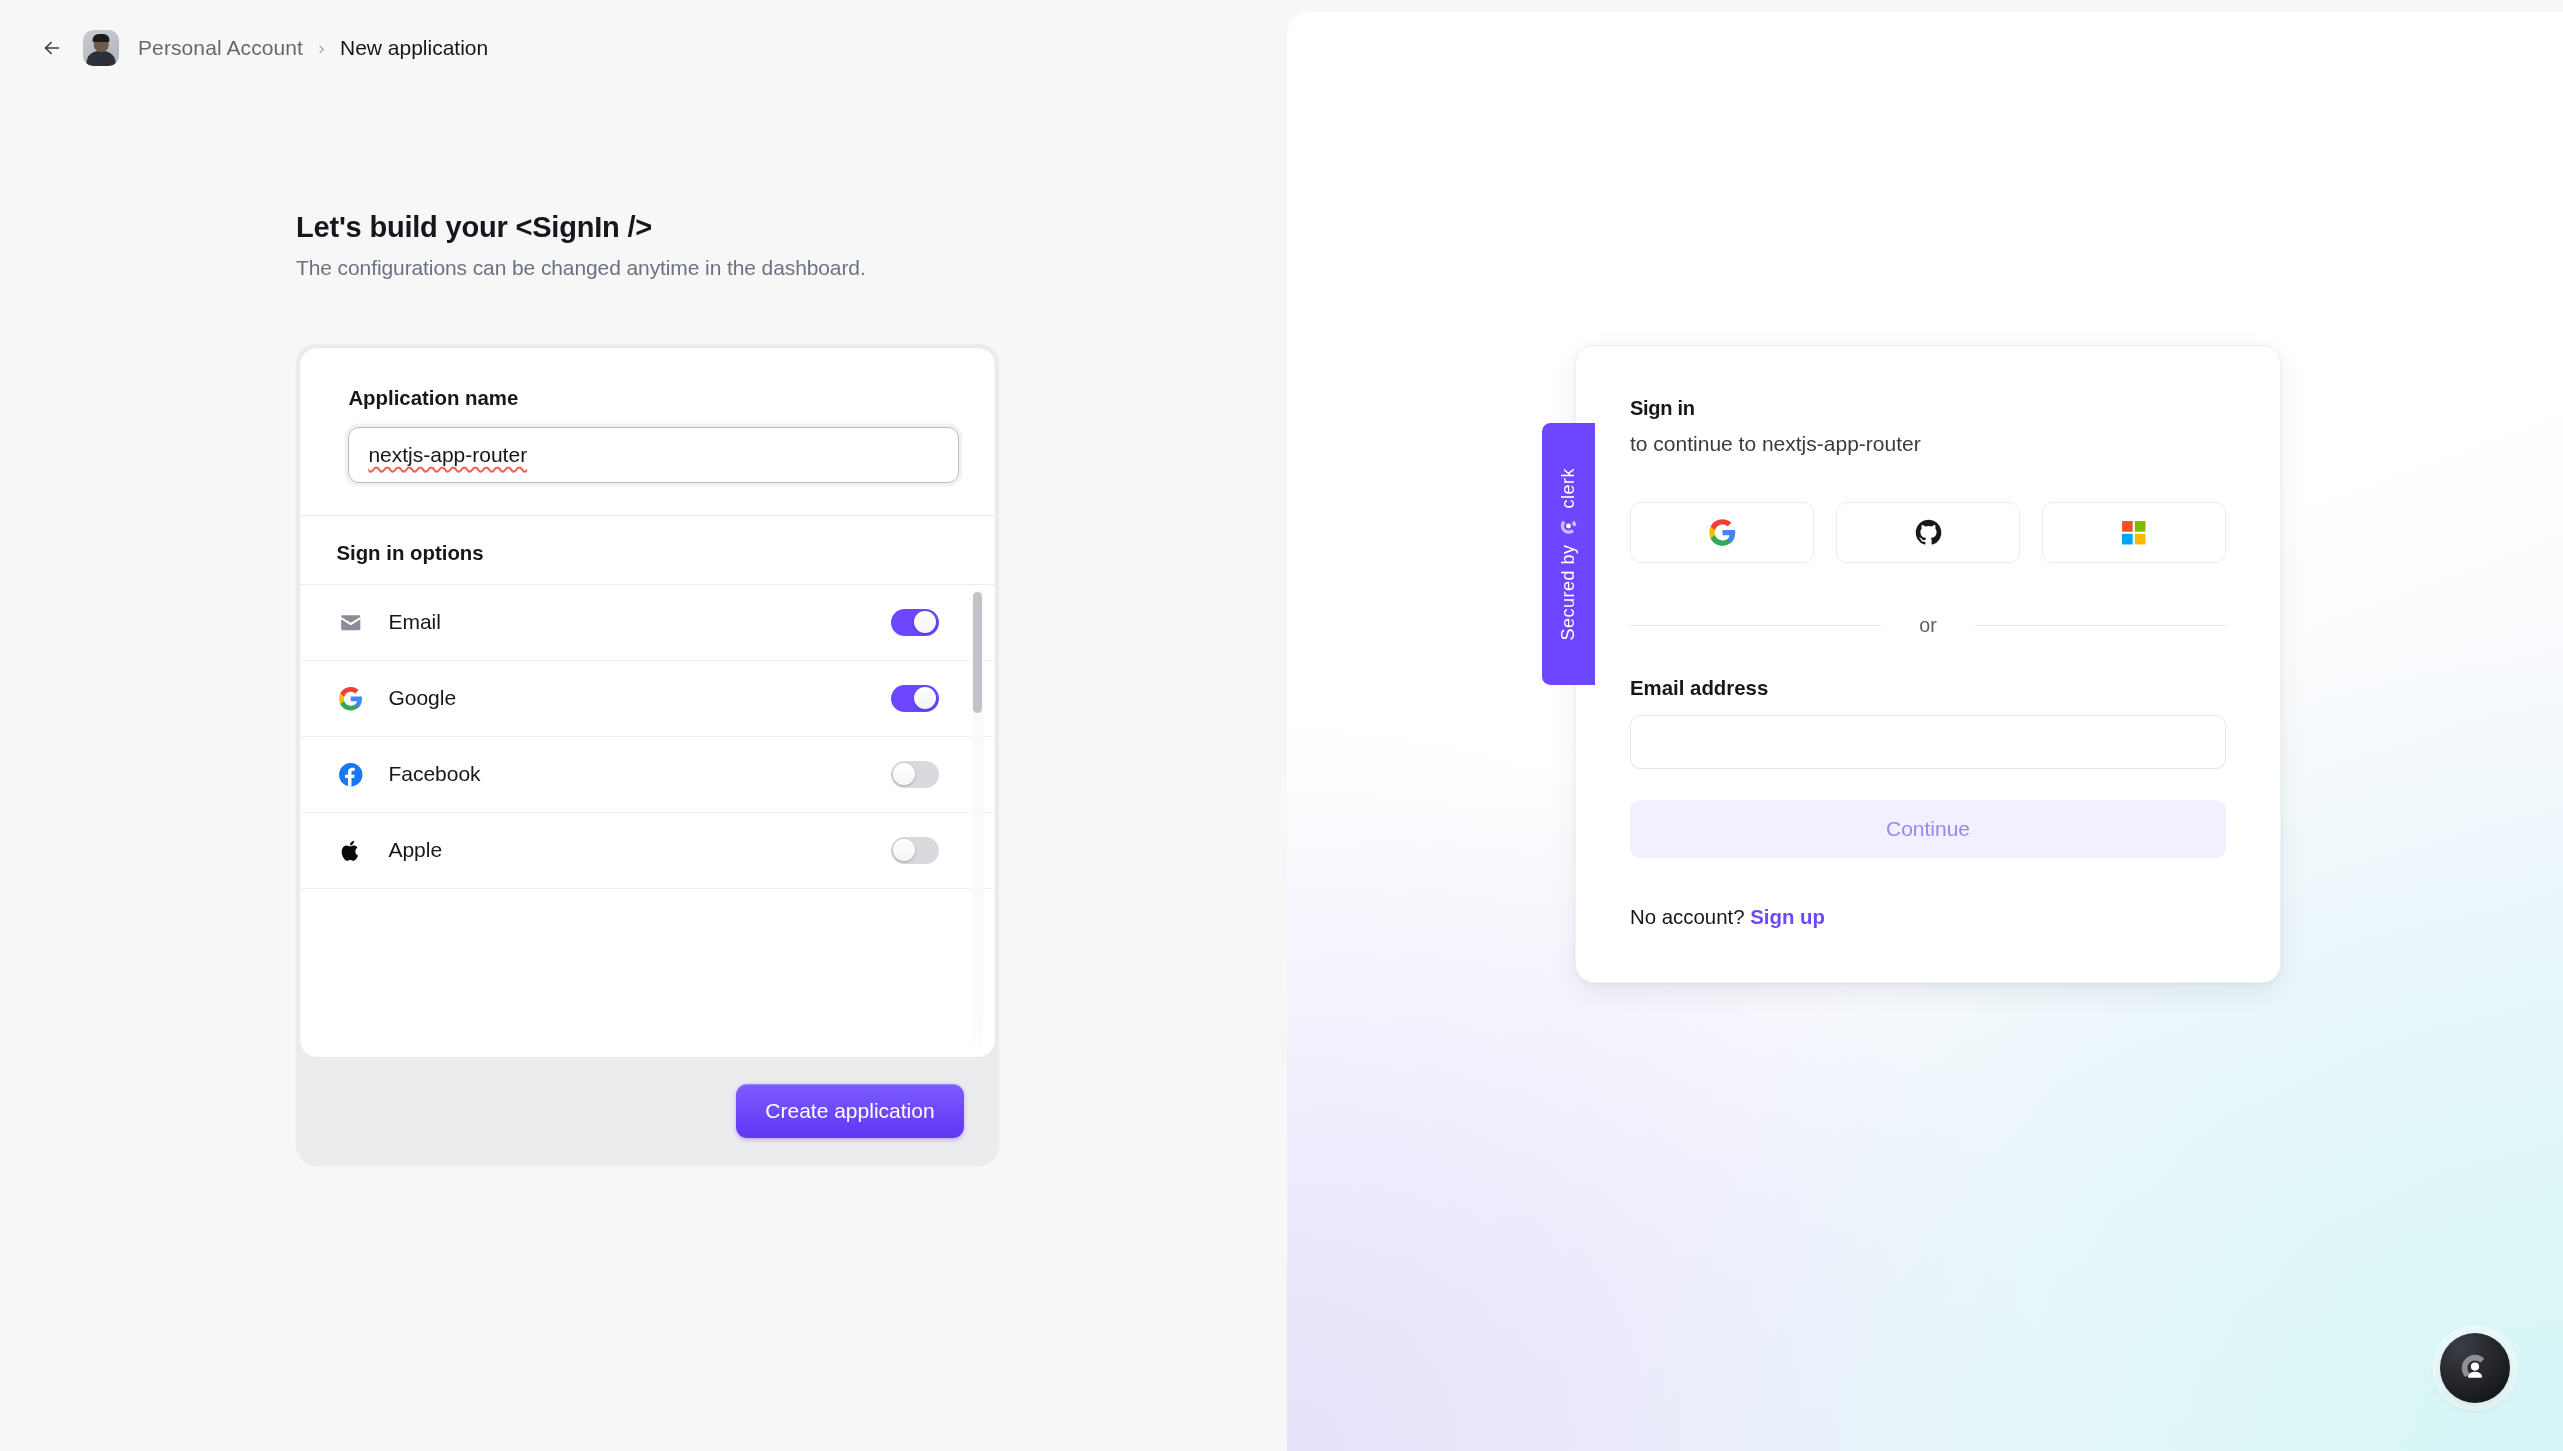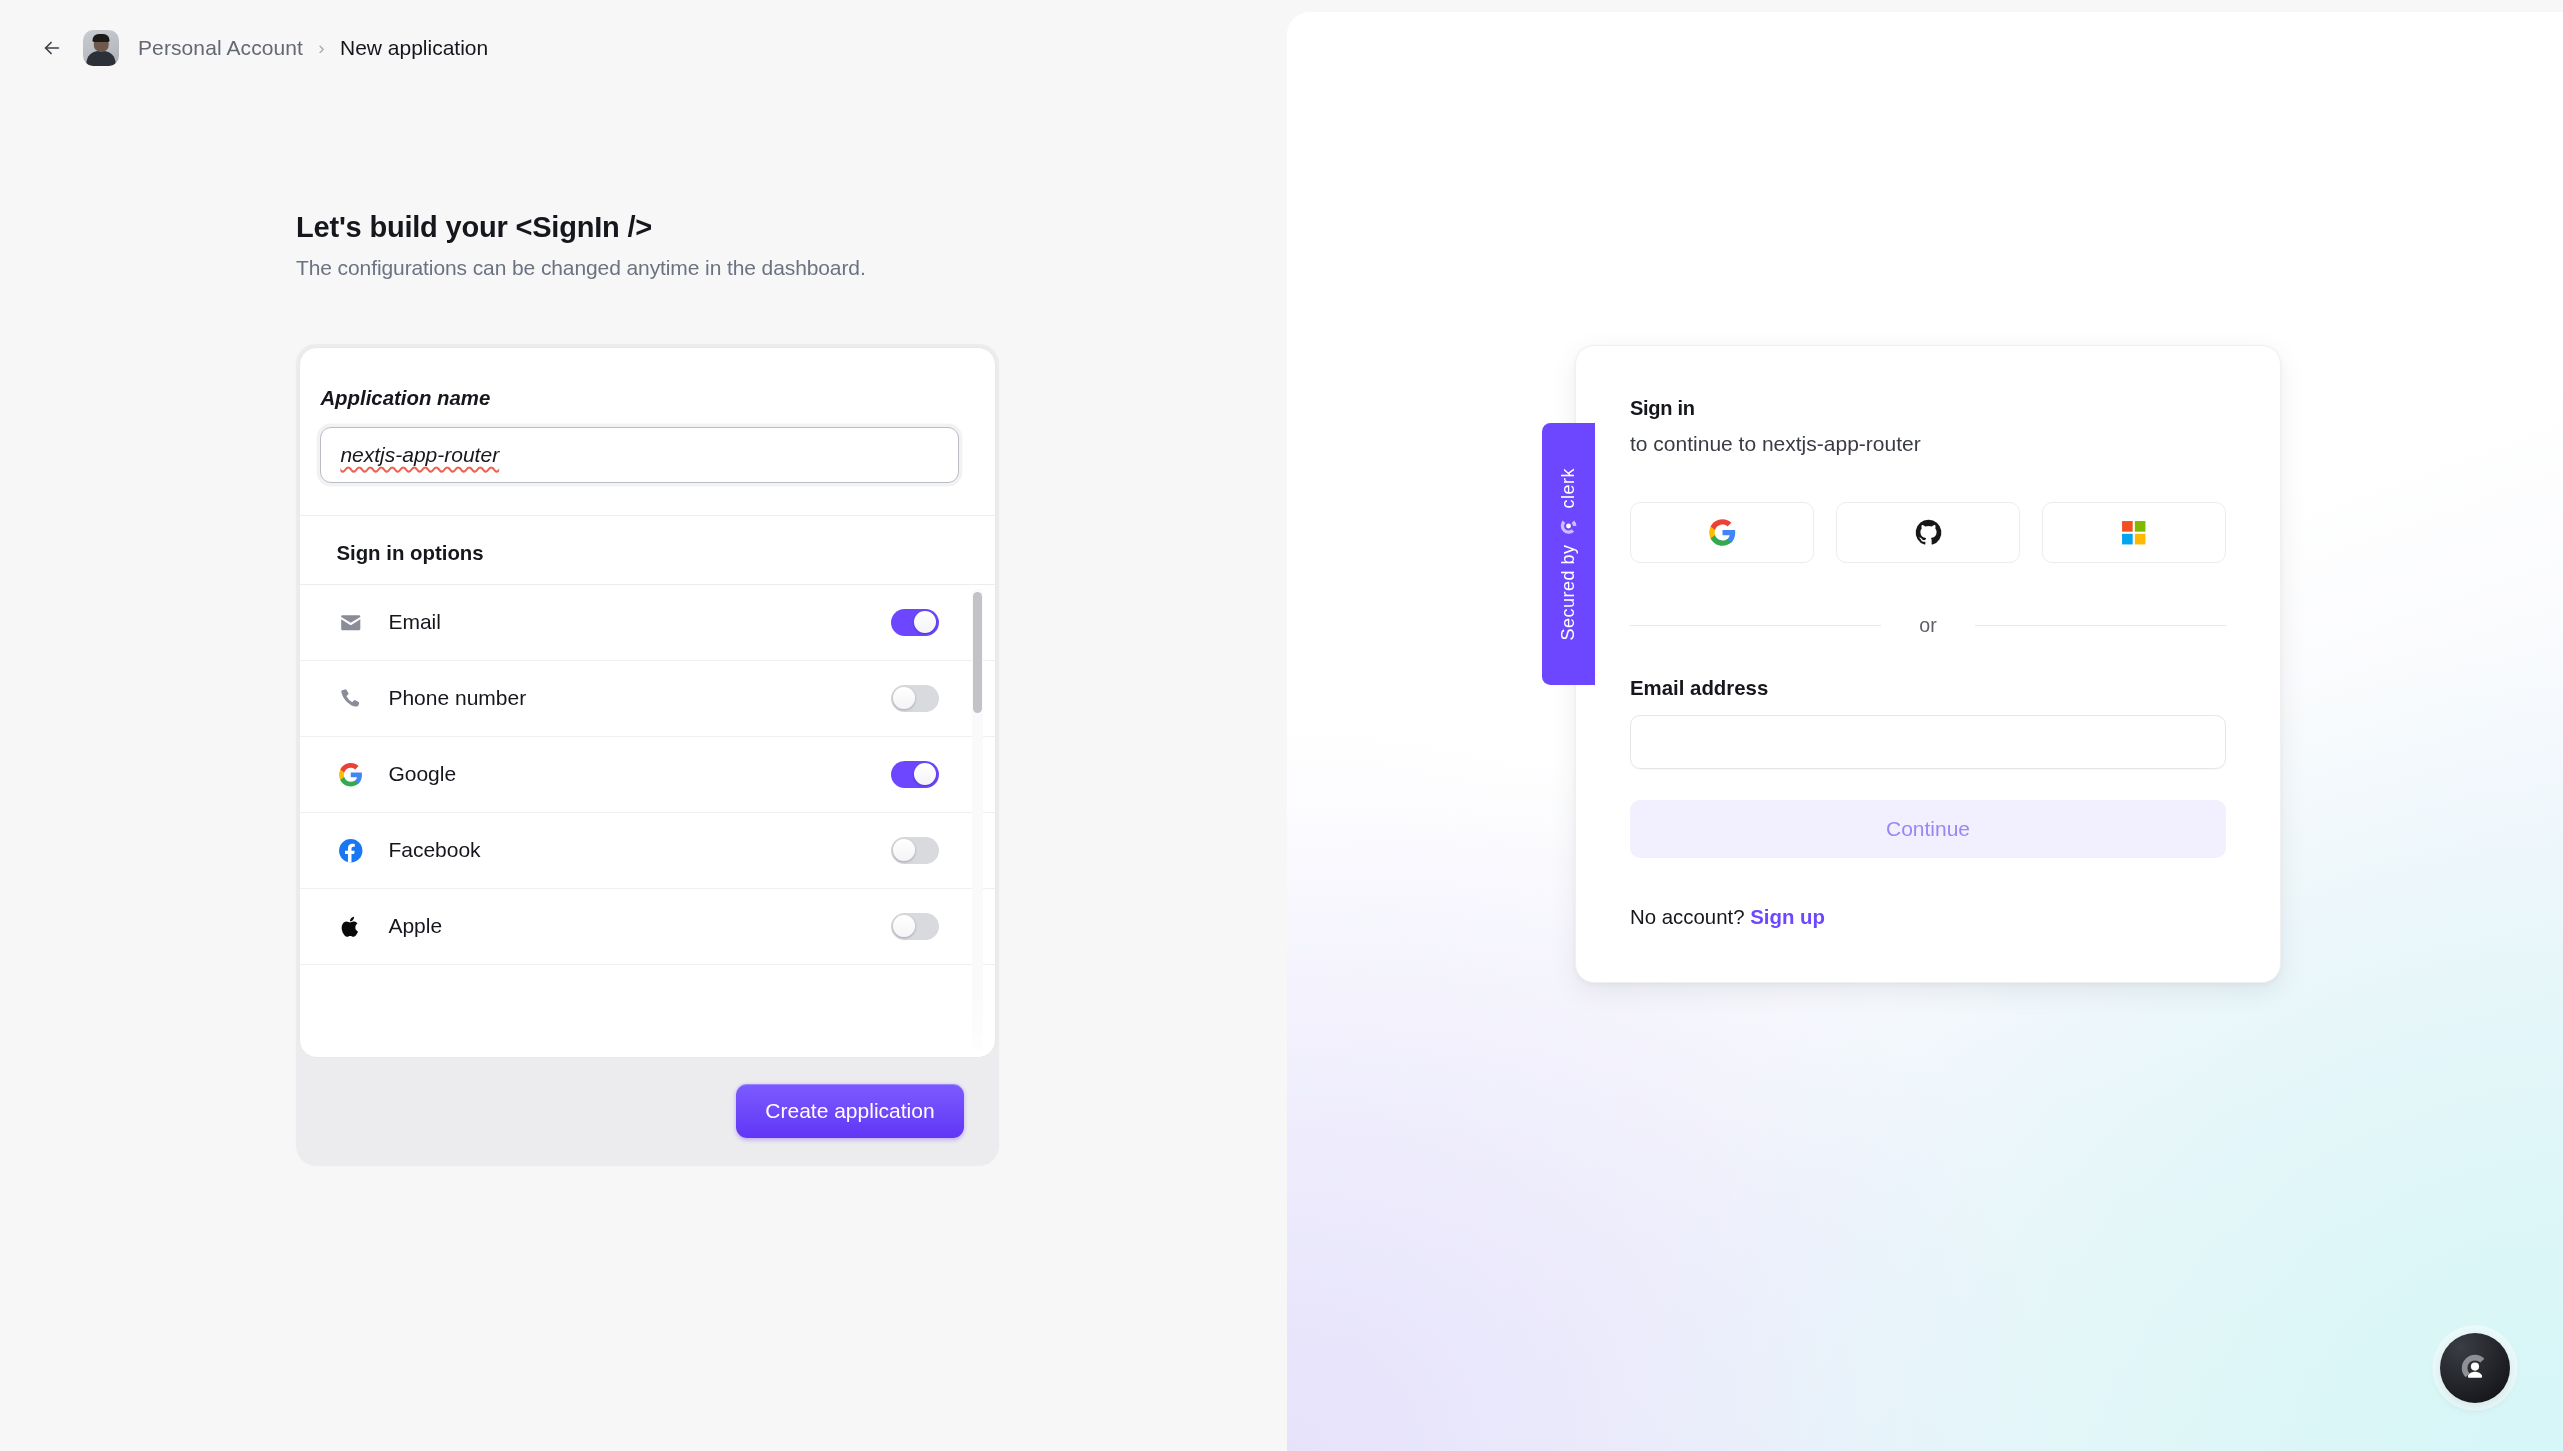--- a/index.html
+++ b/index.html
@@ -54,21 +54,21 @@
   .config-card {
     position: absolute; left: 288px; top: 344px; width: 703px;
     background: #ececee; border-radius: 20.4px;
     box-shadow: 0 0.9px 1.7px rgba(16,18,27,.05);
     padding: 3.4px 3.4px 0 3.4px;
   }
   .config-inner {
     background: #ffffff; border-radius: 18px; border: 0.9px solid #e8e8ea;
     overflow: hidden;
   }
-  .field-block { padding: 39px 36px 32px 20px; font-style: italic; }
+  .field-block { padding: 39px 36px 32px 48px; }
   .field-label { font-size: 20.4px; font-weight: bold; color: #15171c; }
   .app-name-input {
     margin-top: 17px; width: 100%; height: 56px;
     border: 1.7px solid #b9bcc2; border-radius: 11px;
     background: #fff;
     box-shadow: 0 0 0 3.4px rgba(185,188,194,.20);
     display: flex; align-items: center; padding: 0 19px;
   }
   .app-name-value {
     font-size: 21px; color: #15171c;
@@ -247,31 +247,20 @@
               <svg width="25.5" height="25.5" viewBox="0 0 24 24" fill="#8a8d98">
                 <path d="M3 6.2A1.2 1.2 0 0 1 4.2 5h15.6A1.2 1.2 0 0 1 21 6.2v.3l-9 5.6-9-5.6v-.3zM3 8.7l8.5 5.3a1 1 0 0 0 1 0L21 8.7v9.1A1.2 1.2 0 0 1 19.8 19H4.2A1.2 1.2 0 0 1 3 17.8V8.7z"></path>
               </svg>
             </span>
             <span class="opt-label">Email</span>
             <span class="toggle on">
                 <span class="knob"></span>
               </span>
           </div>
 
-          <div class="option-row">
-            <span class="opt-icon">
-              <svg width="25.5" height="25.5" viewBox="0 0 24 24" fill="#8a8d98">
-                <path d="M6.6 3.2c.5-.2 1.1 0 1.4.5l1.7 3a1.2 1.2 0 0 1-.25 1.5l-1.2 1c-.2.2-.25.5-.12.75a11.5 11.5 0 0 0 5 5c.25.12.55.07.75-.13l1-1.2a1.2 1.2 0 0 1 1.5-.25l3 1.7c.5.3.7.9.5 1.4l-.8 1.9c-.25.6-.85.95-1.5.85C11.9 19.9 4.1 12.1 3.1 5.4c-.1-.65.25-1.25.85-1.5l2.65-.7z"></path>
-              </svg>
-            </span>
-            <span class="opt-label">Phone number</span>
-            <span class="toggle off">
-                <span class="knob"></span>
-              </span>
-          </div>
 
 
           <div class="option-row">
             <span class="opt-icon">
               <svg width="25.5" height="25.5" viewBox="0 0 48 48">
                 <path fill="#4285F4" d="M45.1 24.5c0-1.6-.14-3.14-.4-4.64H24v8.78h11.84c-.5 2.74-2.06 5.06-4.4 6.62v5.5h7.12c4.16-3.84 6.54-9.5 6.54-16.26z"></path>
                 <path fill="#34A853" d="M24 46c5.94 0 10.92-1.96 14.56-5.32l-7.12-5.5c-1.98 1.32-4.5 2.1-7.44 2.1-5.72 0-10.56-3.86-12.3-9.06H4.3v5.68C7.92 41.2 15.36 46 24 46z"></path>
                 <path fill="#FBBC05" d="M11.7 28.22A13.2 13.2 0 0 1 11 24c0-1.48.26-2.9.7-4.22V14.1H4.3A21.96 21.96 0 0 0 2 24c0 3.56.86 6.92 2.3 9.9l7.4-5.68z"></path>
                 <path fill="#EA4335" d="M24 10.72c3.22 0 6.12 1.1 8.4 3.28l6.3-6.3C34.9 4.1 29.94 2 24 2 15.36 2 7.92 6.8 4.3 14.1l7.4 5.68C13.44 14.58 18.28 10.72 24 10.72z"></path>
               </svg>

